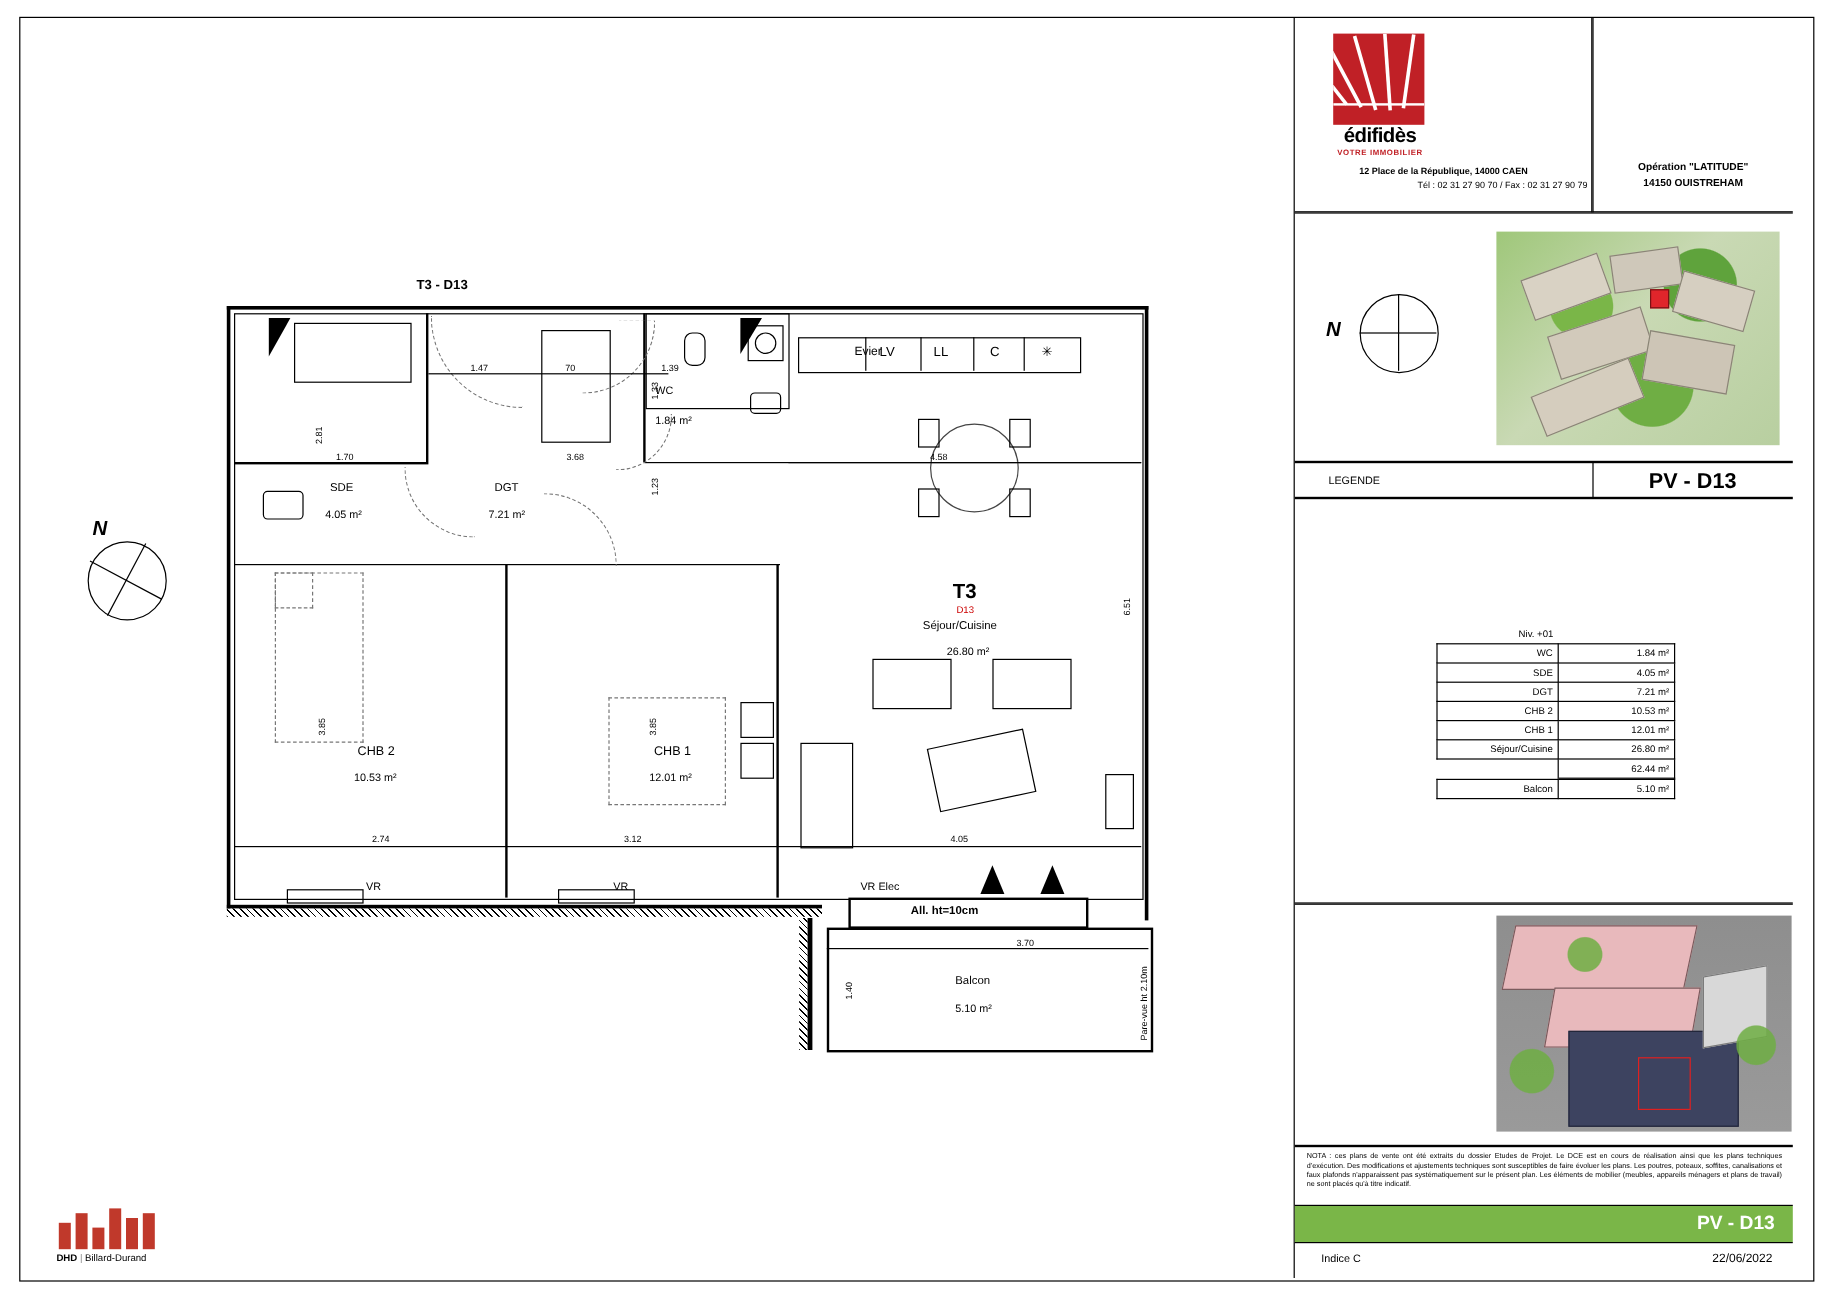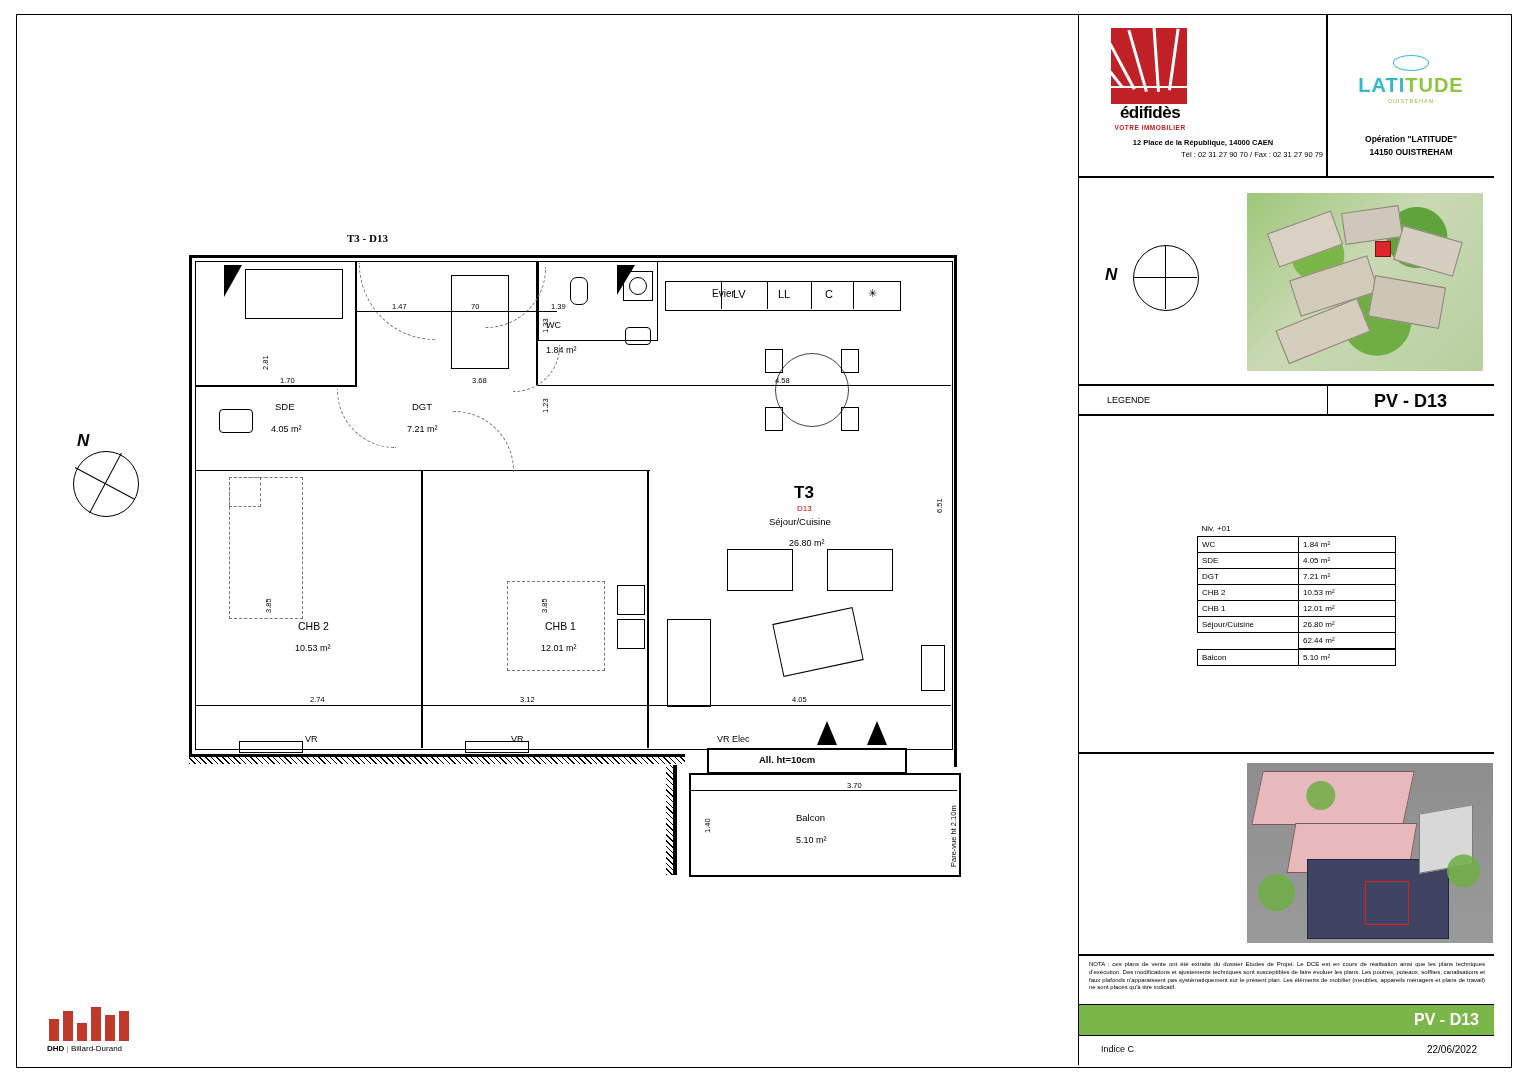--- a/index.html
+++ b/index.html
@@ -25,21 +25,21 @@
   
   .edilogo{position:absolute;left:1110px;top:28px;width:76px;height:76px;background:#c02026;overflow:hidden;}
   .edilogo i{position:absolute;background:#fff;transform-origin:bottom left;}
   .lat-word{font-size:20px;font-weight:bold;letter-spacing:1px;}
   .lat-l{color:#35b8c6;}
   .lat-r{color:#8cc63f;}
   
   .siteimg{position:absolute;overflow:hidden;}
   
   table.legend{position:absolute;border-collapse:collapse;font-size:8px;}
-  table.legend td{border:1px solid #000;padding:1px 4px;height:13px;}
+  table.legend td{border:1px solid #000;padding:1px 4px;height:13px;text-align:right;}
   table.legend td.v{width:88px;}
   table.legend td.k{width:92px;}
   .nob{border:none !important;}
   .greenbar{position:absolute;background:#7ab648;}
   
   .dhd{position:absolute;left:30px;top:990px;width:120px;}
   .dhdbars{position:relative;height:36px;}
   .dhdbars span{position:absolute;bottom:0;background:#c0392b;}
   .dhdtxt{font-size:8px;margin-top:3px;}
   .dash{position:absolute;border:1px dashed #777;}
@@ -54,21 +54,21 @@
 
   <div class="plan">
 
     <div class="compass" style="left:40px;top:418px;">
       <div class="circ" style="left:16px;top:18px;"></div>
       <div style="position:absolute;left:48px;top:16px;width:1px;height:68px;background:#000;transform:rotate(28deg);transform-origin:center;"></div>
       <div style="position:absolute;left:14px;top:50px;width:68px;height:1px;background:#000;transform:rotate(28deg);transform-origin:center;"></div>
       <div class="lbl b" style="left:20px;top:-2px;font-size:17px;font-style:italic;">N</div>
     </div>
 
-    <div class="lbl b" style="left:330px;top:217px;font-size:11px;font-family:Liberation Serif, serif;">T3 - D13</div>
+    <div class="lbl b" style="left:330px;top:217px;font-size:11px;">T3 - D13</div>
 
     <div class="wall" style="left:172px;top:240px;width:768px;height:3px;"></div>
 
     <div class="wall" style="left:172px;top:240px;width:3px;height:502px;"></div>
 
     <div class="wall" style="left:937px;top:240px;width:3px;height:512px;"></div>
 
     <div class="wall" style="left:172px;top:739px;width:496px;height:3px;"></div>
     <div class="hatch" style="left:172px;top:742px;width:496px;height:7px;"></div>
 
@@ -226,27 +226,20 @@
       <div style="font-size:17px;font-weight:bold;letter-spacing:-0.5px;">édifidès</div>
     </div>
     <div style="position:absolute;left:10px;top:109px;width:122px;text-align:center;">
       <div style="font-size:6.5px;font-weight:bold;color:#c02026;letter-spacing:0.5px;">VOTRE IMMOBILIER</div>
     </div>
     <div style="position:absolute;left:4px;top:122px;width:240px;text-align:center;">
       <div style="font-size:7.5px;line-height:1.6;font-weight:bold;">12 Place de la République, 14000 CAEN</div>
       <div style="font-size:7.5px;line-height:1.6;text-align:right;">Tél : 02 31 27 90 70 / Fax : 02 31 27 90 79</div>
     </div>
 
-    <div style="position:absolute;left:256px;top:40px;width:152px;text-align:center;">
-      <div style="margin:0 auto 3px;width:34px;height:14px;border:1.5px solid #35b8c6;border-radius:50%;"></div>
-      <div class="lat-word">
-        <span class="lat-l">LATI</span><span class="lat-r">TUDE</span>
-      </div>
-      <div style="font-size:5.5px;color:#8cc63f;letter-spacing:1px;margin-top:1px;">OUISTREHAM</div>
-    </div>
     <div style="position:absolute;left:256px;top:118px;width:152px;text-align:center;">
       <div style="font-size:8.5px;font-weight:bold;line-height:1.5;">Opération "LATITUDE"</div>
       <div style="font-size:8.5px;font-weight:bold;line-height:1.5;">14150 OUISTREHAM</div>
     </div>
 
     <div class="cell" style="left:0px;top:162px;width:415px;height:208px;border-left:none;border-right:none;"></div>
     <div class="compass" style="left:26px;top:230px;">
       <div class="circ" style="left:28px;top:0px;"></div>
       <div style="position:absolute;left:60px;top:0px;width:1px;height:64px;background:#000;"></div>
       <div style="position:absolute;left:28px;top:32px;width:64px;height:1px;background:#000;"></div>

